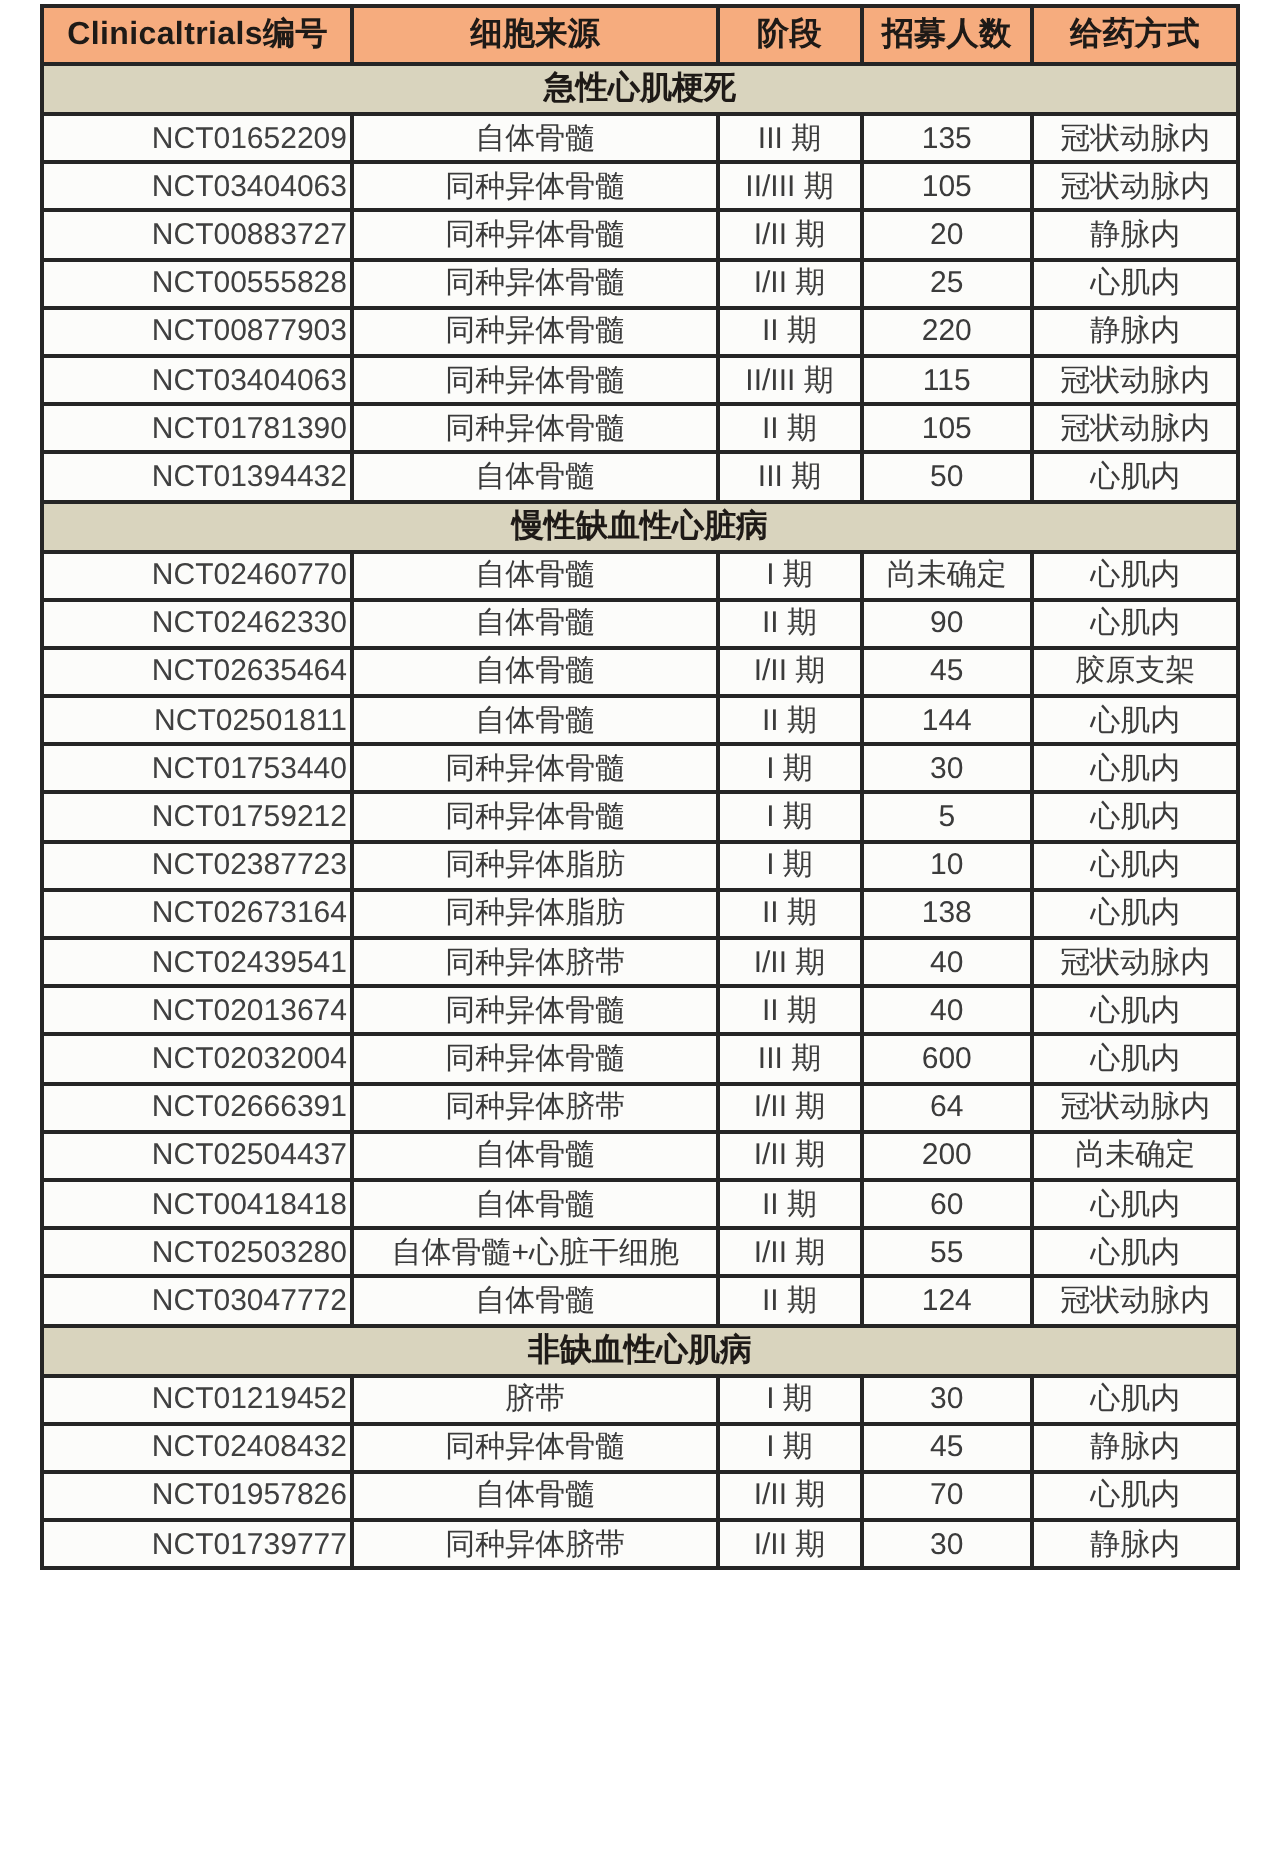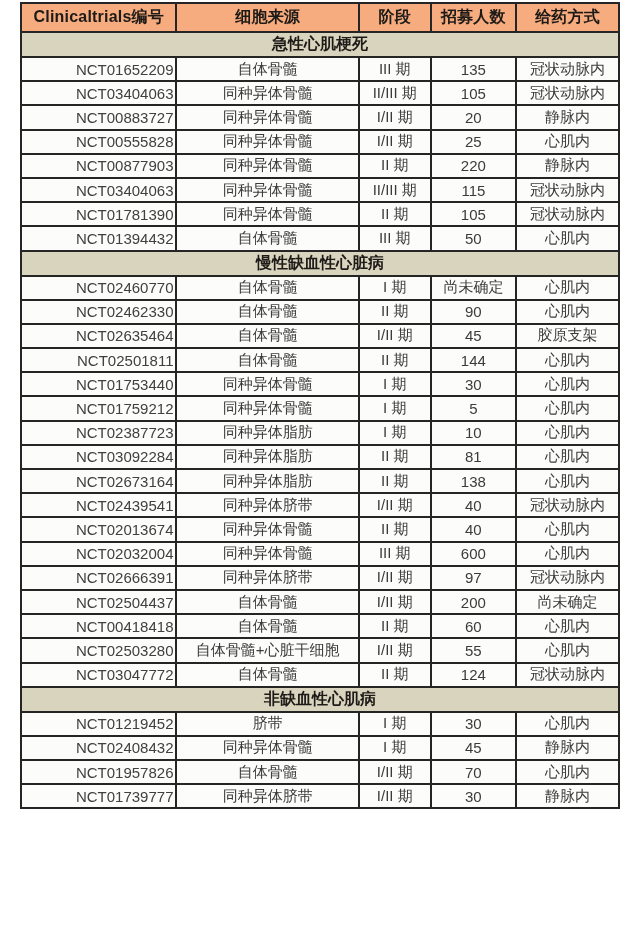--- a/index.html
+++ b/index.html
@@ -189,27 +189,20 @@
           <td class="cell">心肌内</td>
         </tr>
         <tr>
           <td class="cell id">NCT02387723</td>
           <td class="cell">同种异体脂肪</td>
           <td class="cell">I 期</td>
           <td class="cell">10</td>
           <td class="cell">心肌内</td>
         </tr>
         <tr>
-          <td class="cell id">NCT03092284</td>
-          <td class="cell">同种异体脂肪</td>
-          <td class="cell">II 期</td>
-          <td class="cell">81</td>
-          <td class="cell">心肌内</td>
-        </tr>
-        <tr>
           <td class="cell id">NCT02673164</td>
           <td class="cell">同种异体脂肪</td>
           <td class="cell">II 期</td>
           <td class="cell">138</td>
           <td class="cell">心肌内</td>
         </tr>
         <tr>
           <td class="cell id">NCT02439541</td>
           <td class="cell">同种异体脐带</td>
           <td class="cell">I/II 期</td>
@@ -227,21 +220,21 @@
           <td class="cell id">NCT02032004</td>
           <td class="cell">同种异体骨髓</td>
           <td class="cell">III 期</td>
           <td class="cell">600</td>
           <td class="cell">心肌内</td>
         </tr>
         <tr>
           <td class="cell id">NCT02666391</td>
           <td class="cell">同种异体脐带</td>
           <td class="cell">I/II 期</td>
-          <td class="cell">97</td>
+          <td class="cell">64</td>
           <td class="cell">冠状动脉内</td>
         </tr>
         <tr>
           <td class="cell id">NCT02504437</td>
           <td class="cell">自体骨髓</td>
           <td class="cell">I/II 期</td>
           <td class="cell">200</td>
           <td class="cell">尚未确定</td>
         </tr>
         <tr>

